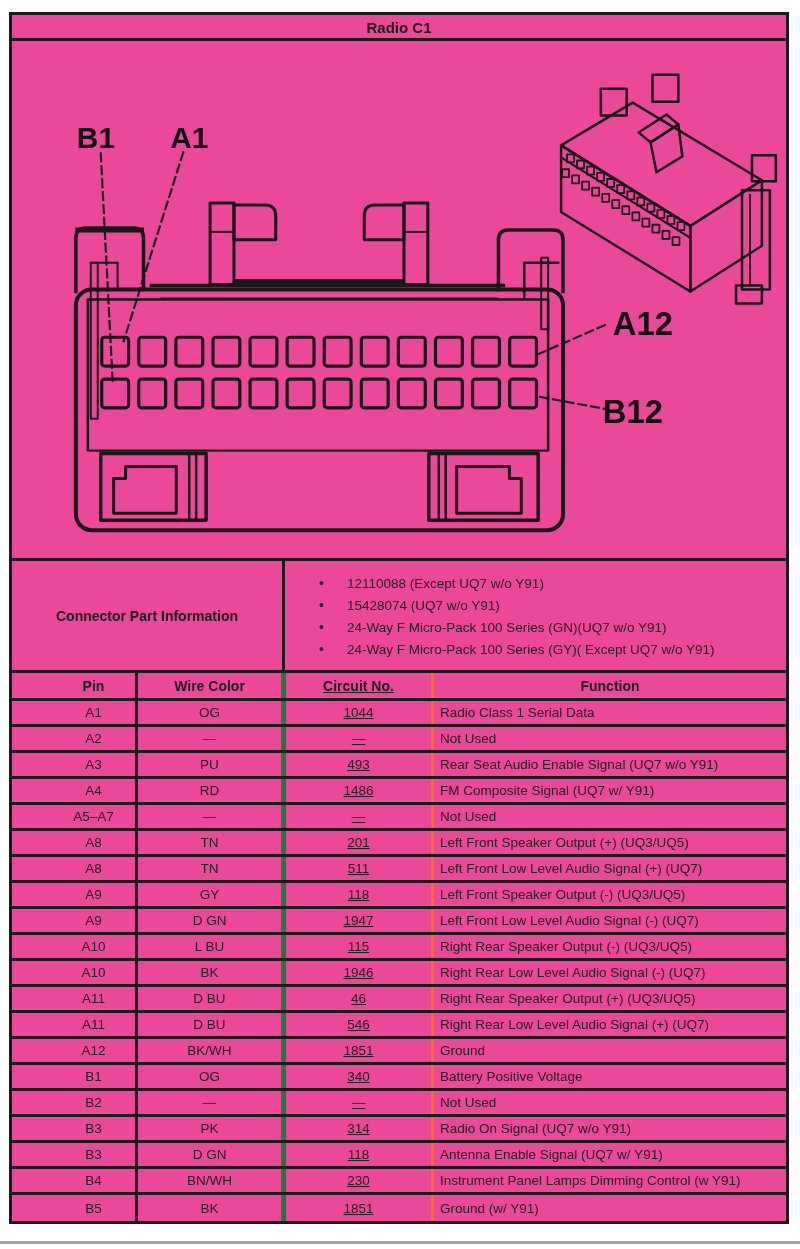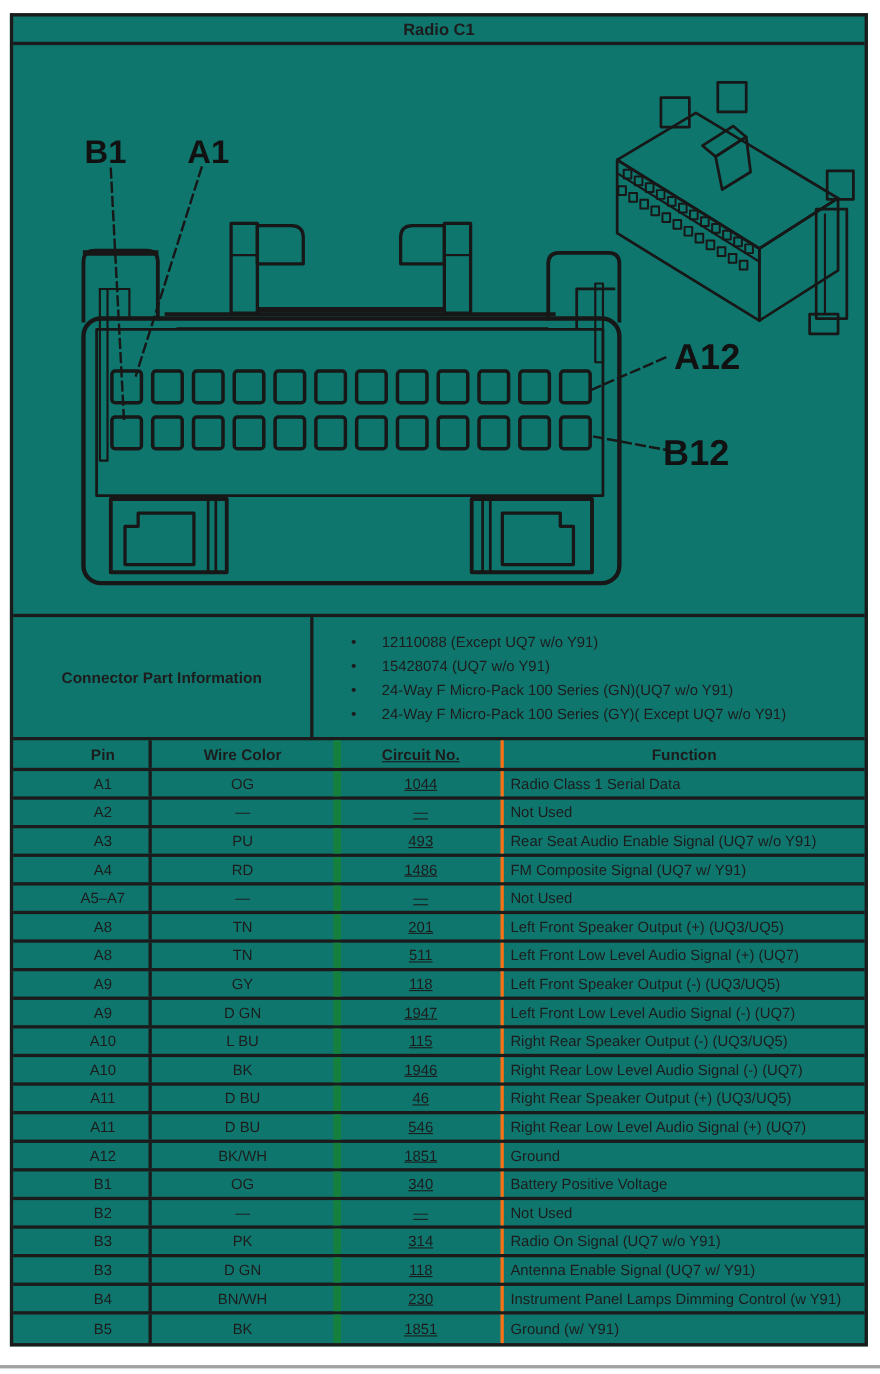--- a/index.html
+++ b/index.html
@@ -1,40 +1,40 @@
 <!DOCTYPE html>
 <html><head>
 <meta charset="utf-8">
 <style>
   * { box-sizing: border-box; margin: 0; padding: 0; }
   html,body { width:800px; height:1249px; background:#ffffff; overflow:hidden;
     font-family:"Liberation Sans", sans-serif; color:#1c1c1c; }
   .page { position:absolute; left:9px; top:12px; width:780px;
-    border:3px solid #1b1b1b; background:#0f766e; }
+    border:3px solid #1b1b1b; background:#ec4899; }
   .title-row { height:26px; line-height:26px; text-align:center;
     font-weight:bold; font-size:15px; border-bottom:3px solid #1b1b1b; }
   .diagram-row { position:relative; height:520px; border-bottom:3px solid #1b1b1b; }
   .diagram-row svg { display:block; width:100%; height:100%; }
   svg .ln { fill:none; stroke:#171717; stroke-linejoin:round; stroke-linecap:square; }
   svg text { font-family:"Liberation Sans", sans-serif; font-weight:bold; fill:#111; }
   .info-row { display:flex; height:112px; border-bottom:3px solid #1b1b1b; }
   .info-label { width:273px; border-right:3px solid #1b1b1b; display:flex;
     align-items:center; justify-content:center; text-align:center;
     font-weight:bold; font-size:14px; padding:0 10px; }
   .info-items { flex:1; display:flex; flex-direction:column; justify-content:center;
     padding-left:30px; font-size:13.5px; row-gap:6px; }
   .bullet-row { display:flex; align-items:baseline; }
   .dot { width:32px; text-align:left; padding-left:4px; font-size:14px; }
   .t-head, .t-row { display:flex; border-bottom:3px solid #1b1b1b;padding-left:40px; }
   .t-head { height:28px; font-weight:bold; font-size:14px; }
   .t-row { height:26px; font-size:13.5px; }
   .t-row:last-child { border-bottom:none;justify-content:center; }
   .td { display:flex; align-items:center; justify-content:center; overflow:hidden; white-space:nowrap; }
   .c-pin  { width:86px;  border-right:3px solid #1b1b1b; }
-  .c-wire { width:172px; border-right:7px solid #15803d; }
+  .c-wire { width:148px; border-right:5px solid #15803d; }
   .c-circ { width:148px; border-right:3px solid #f97316;text-decoration:underline; }
   .c-func { flex:1; justify-content:flex-start; padding-left:6px; }
   .scan-line { position:absolute; left:0; top:1241px; width:800px; height:3px;
     background:#a0a0a0; }
 </style>
 </head>
 <body>
 
 <div class="page">
 

